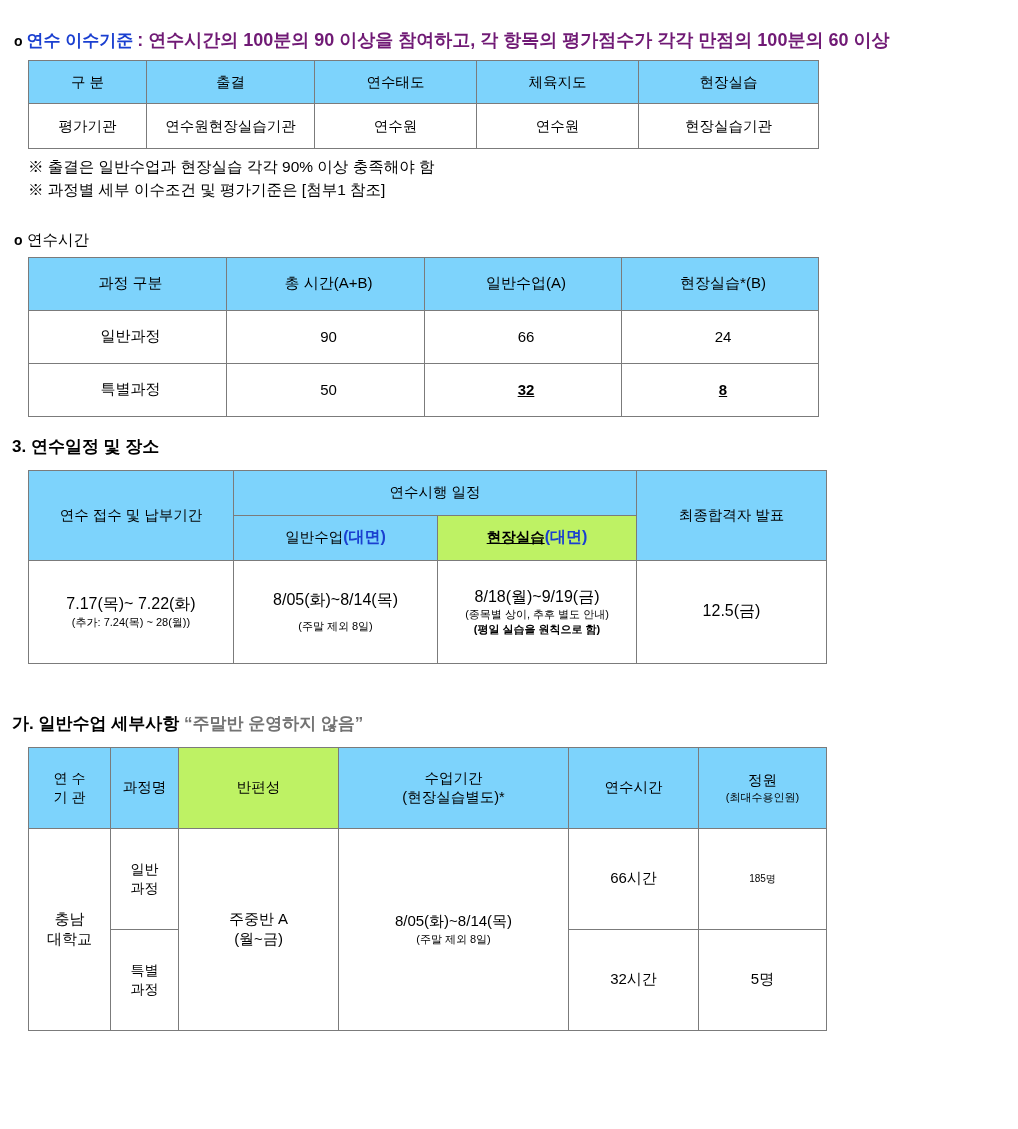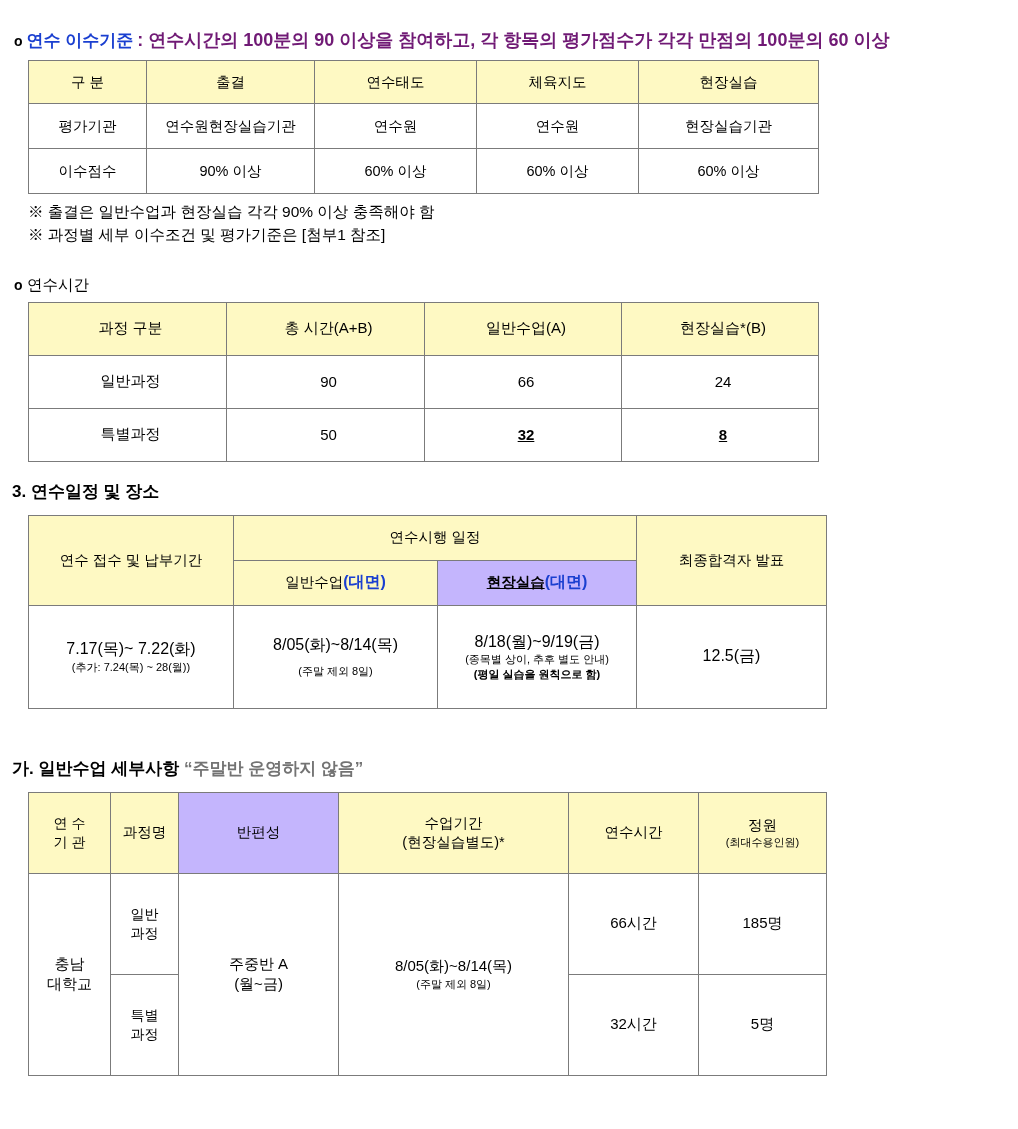--- a/index.html
+++ b/index.html
@@ -75,24 +75,24 @@
   }
   td, th {
     border: 1px solid #7b7b7b;
     text-align: center;
     vertical-align: middle;
     font-weight: normal;
     font-size: 14.5px;
     padding: 6px 2px;
   }
   .hdr {
-    background: #fef9c3;
+    background: #7dd3fc;
   }
   .hdr-orange {
-    background: #c4b5fd;
+    background: #bef264;
   }
 
   
   #t1 { width: 790px; margin: 0 0 6px 18px; }
   #t1 td { height: 32px; }
   #t1 .r1 td { height: 30px; }
 
   .notes { margin: 2px 0 0 18px; }
   .notes div { font-size: 15.5px; line-height: 1.5; white-space: nowrap; }
 
@@ -148,27 +148,20 @@
       <td class="hdr">체육지도</td>
       <td class="hdr">현장실습</td>
     </tr>
     <tr>
       <td>평가기관</td>
       <td>연수원현장실습기관</td>
       <td>연수원</td>
       <td>연수원</td>
       <td>현장실습기관</td>
     </tr>
-    <tr>
-      <td>이수점수</td>
-      <td>90% 이상</td>
-      <td>60% 이상</td>
-      <td>60% 이상</td>
-      <td>60% 이상</td>
-    </tr>
   </tbody>
     </table>
 
   <div class="notes">
     <div>※ 출결은 일반수업과 현장실습 각각 90% 이상 충족해야 함</div>
     <div>※ 과정별 세부 이수조건 및 평가기준은 [첨부1 참조]</div>
   </div>
 
   <div class="spacer-24"></div>
 
@@ -297,21 +290,21 @@
       </td>
       <td rowspan="2">
         <div class="cellline" style="font-size:15px">주중반 A</div>
         <div class="cellline" style="font-size:15px">(월~금)</div>
       </td>
       <td rowspan="2">
         <div class="cellline" style="font-size:15px">8/05(화)~8/14(목)</div>
         <div class="small cellline">(주말 제외 8일)</div>
       </td>
       <td style="font-size:15px">66시간</td>
-      <td style="font-size:15px">185명</td>
+      <td style="font-size:10px">185명</td>
     </tr>
     <tr>
       <td style="height:88px">
         <div class="cellline" style="white-space:pre-line;font-size:14px">특별
 과정</div>
       </td>
       <td style="font-size:15px">32시간</td>
       <td style="font-size:15px">5명</td>
     </tr>
   </tbody>

